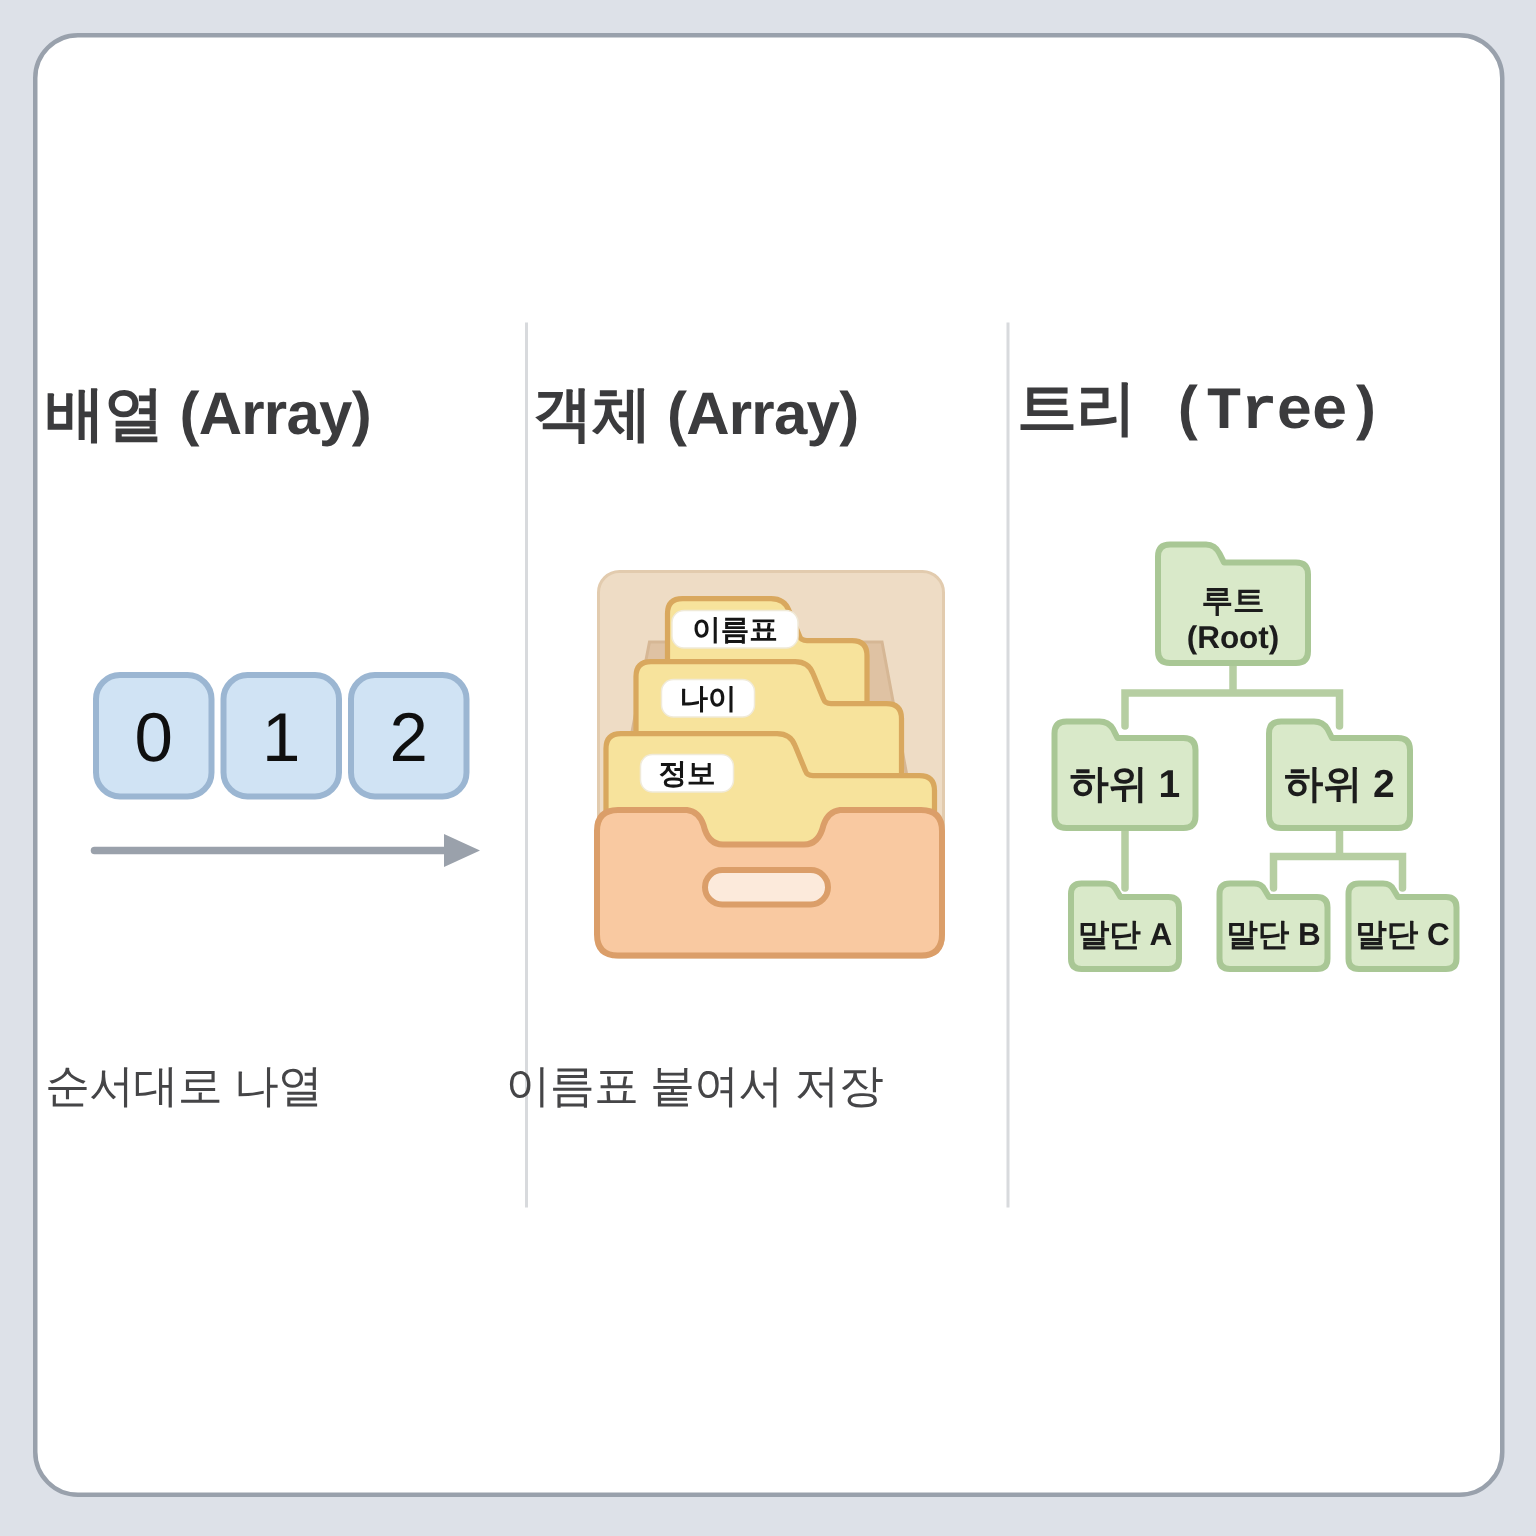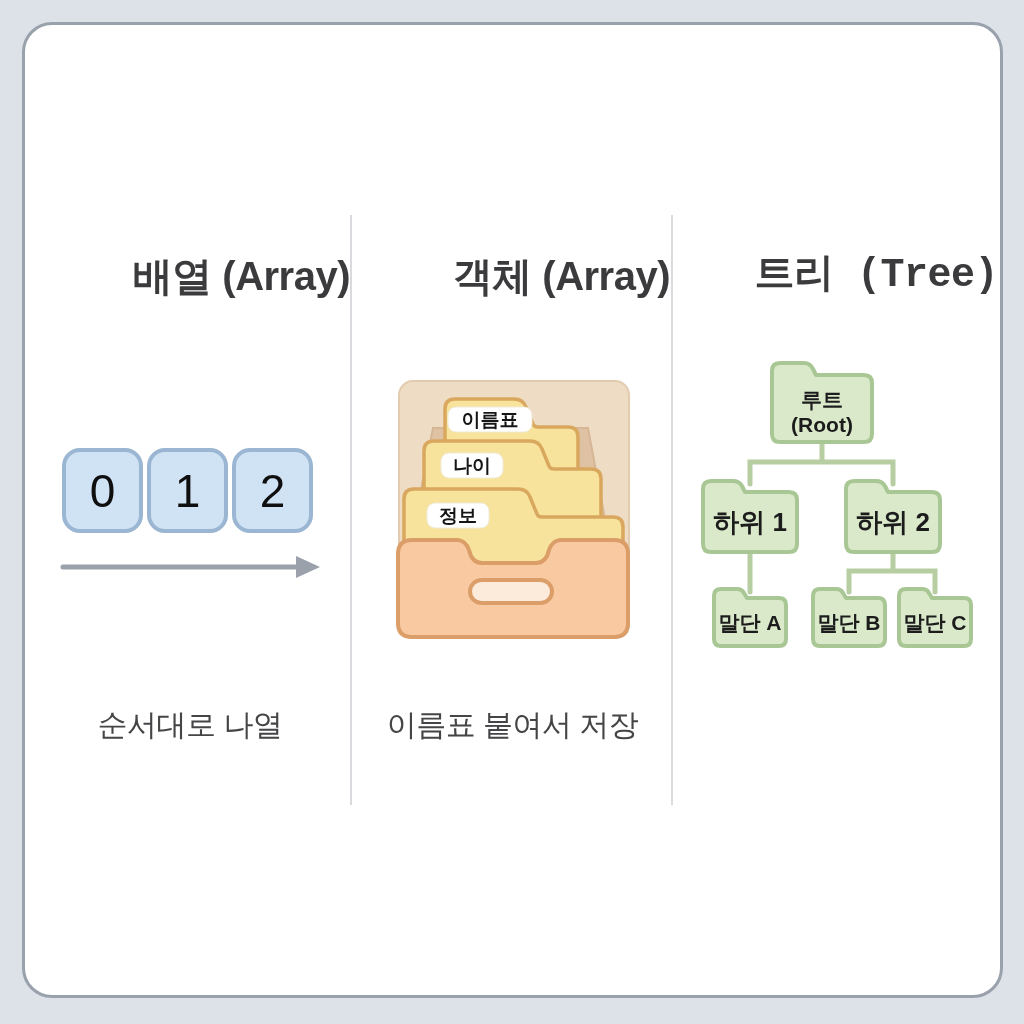--- a/index.html
+++ b/index.html
@@ -17,33 +17,33 @@
     border:3px solid var(--card-border,#99a1ac);border-radius:30px;
   }
   .divider{
     position:absolute;top:215px;height:590px;width:2px;
     background:var(--divider,#d8dadd);
   }
   .divider.d1{left:350px;}
   .divider.d2{left:671px;}
   .col-title{
     position:absolute;top:252px;height:48px;line-height:48px;
-    text-align:right;font-size:40px;font-weight:600;
+    text-align:left;font-size:40px;font-weight:600;
     color:var(--title-text,#3b3b3d);letter-spacing:-0.5px;
   }
   .col-title.t1{left:30px;width:320px;}
   .col-title.t2{left:355px;width:315px;}
   .col-title.t3{left:678px;width:320px;font-family:Liberation Mono, monospace;}
   .col-caption{
     position:absolute;top:705px;height:40px;line-height:40px;
-    text-align:center;font-size:30px;font-weight:500;
+    text-align:left;font-size:30px;font-weight:500;
     color:var(--caption-text,#454547);letter-spacing:-0.5px;
   }
   .col-caption.c1{left:30px;width:320px;}
-  .col-caption.c2{left:355px;width:315px;}
+  .col-caption.c2{left:337px;width:315px;}
   .col-caption.c3{left:678px;width:320px;}
   .array-cell{
     position:absolute;top:448px;width:81px;height:85px;box-sizing:border-box;
     background:var(--array-cell-fill,#d0e3f4);
     border:4px solid var(--array-cell-border,#9bb6d2);
     border-radius:18px;
     display:flex;align-items:center;justify-content:center;
     font-size:46px;font-weight:500;color:#0f0f0f;
   }
   .array-cell.i0{left:62px;}

